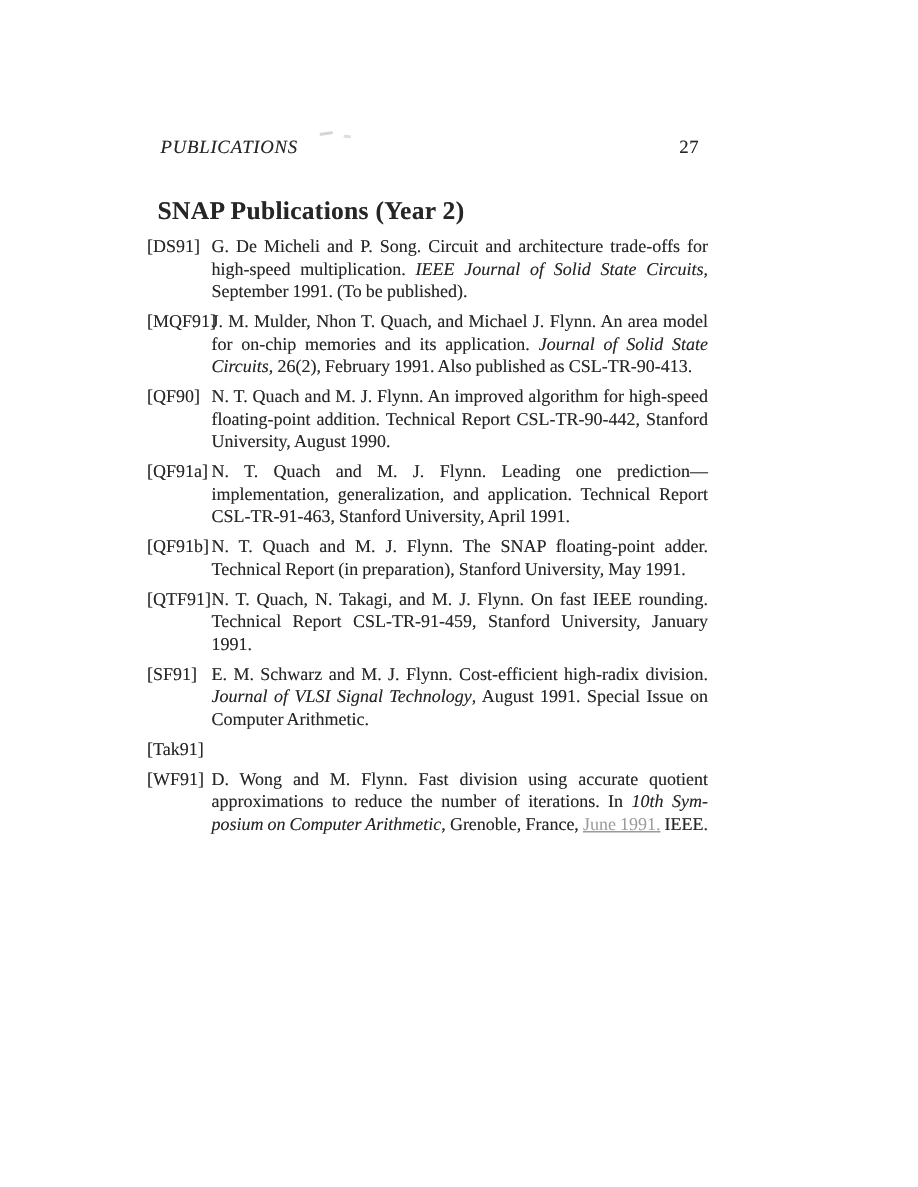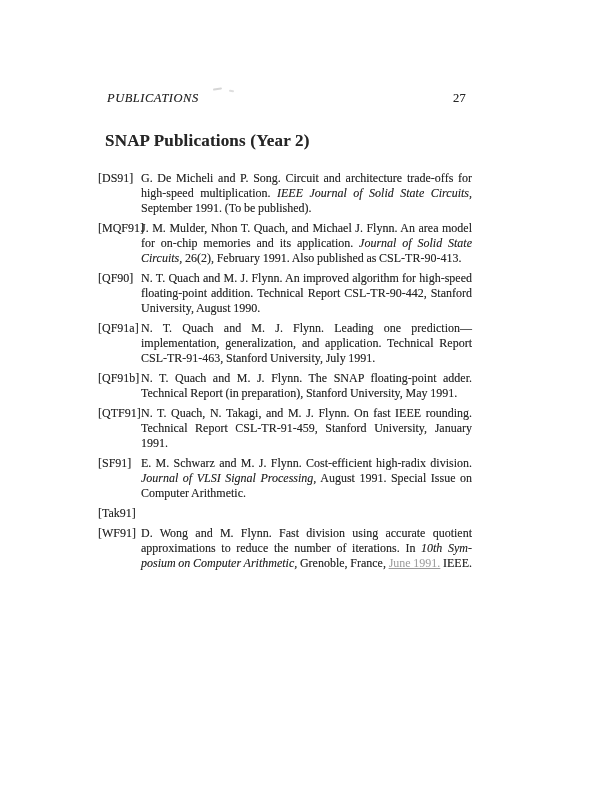--- a/index.html
+++ b/index.html
@@ -42,21 +42,21 @@
     top: 131px;
     margin: 0;
     font-size: 17px;
     line-height: 19px;
     font-weight: bold;
     letter-spacing: 0.2px;
   }
   .ref-list {
     position: absolute;
     left: 98px;
-    top: 171px;
+    top: 157px;
     width: 374px;
   }
   .ref-entry {
     display: grid;
     grid-template-columns: 43px 1fr;
     margin-bottom: 5px;
     font-size: 12px;
     line-height: 15px;
     word-spacing: -0.3px;
   }
@@ -112,33 +112,33 @@
       <div class="ref-entry">
         <div class="ref-label">[MQF91]</div>
         <div class="ref-text"><span>J. M. Mulder, Nhon T. Quach, and Michael J. Flynn. An area model for on-chip memories and its application. </span><span class="it">Journal of Solid State Circuits</span><span>, 26(2), February 1991. Also published as CSL-TR-90-413.</span></div>
       </div>
       <div class="ref-entry">
         <div class="ref-label">[QF90]</div>
         <div class="ref-text"><span>N. T. Quach and M. J. Flynn. An improved algorithm for high-speed floating-point addition. Technical Report CSL-TR-90-442, Stanford University, August 1990.</span></div>
       </div>
       <div class="ref-entry">
         <div class="ref-label">[QF91a]</div>
-        <div class="ref-text"><span>N. T. Quach and M. J. Flynn. Leading one prediction—implementation, generalization, and application. Technical Re­port CSL-TR-91-463, Stanford University, July 1991.</span></div>
+        <div class="ref-text"><span>N. T. Quach and M. J. Flynn. Leading one prediction—implementation, generalization, and application. Technical Re­port CSL-TR-91-463, Stanford University, April 1991.</span></div>
       </div>
       <div class="ref-entry">
         <div class="ref-label">[QF91b]</div>
         <div class="ref-text"><span>N. T. Quach and M. J. Flynn. The SNAP floating-point adder. Technical Report (in preparation), Stanford University, May 1991.</span></div>
       </div>
       <div class="ref-entry">
         <div class="ref-label">[QTF91]</div>
         <div class="ref-text"><span>N. T. Quach, N. Takagi, and M. J. Flynn. On fast IEEE rounding. Technical Report CSL-TR-91-459, Stanford University, January 1991.</span></div>
       </div>
       <div class="ref-entry">
         <div class="ref-label">[SF91]</div>
-        <div class="ref-text"><span>E. M. Schwarz and M. J. Flynn. Cost-efficient high-radix division. </span><span class="it">Journal of VLSI Signal Processing</span><span>, August 1991. Special Issue on Computer Arithmetic.</span></div>
+        <div class="ref-text"><span>E. M. Schwarz and M. J. Flynn. Cost-efficient high-radix division. </span><span class="it">Journal of VLSI Signal Technology</span><span>, August 1991. Special Issue on Computer Arithmetic.</span></div>
       </div>
       <div class="ref-entry">
         <div class="ref-label">[Tak91]</div>
       </div>
       <div class="ref-entry">
         <div class="ref-label">[WF91]</div>
         <div class="ref-text"><span>D. Wong and M. Flynn. Fast division using accurate quotient approximations to reduce the number of iterations. In </span><span class="it">10th Sym­posium on Computer Arithmetic</span><span>, Grenoble, France, </span><span class="faded">June 1991.</span><span> IEEE.</span></div>
       </div>
     </div>
 

